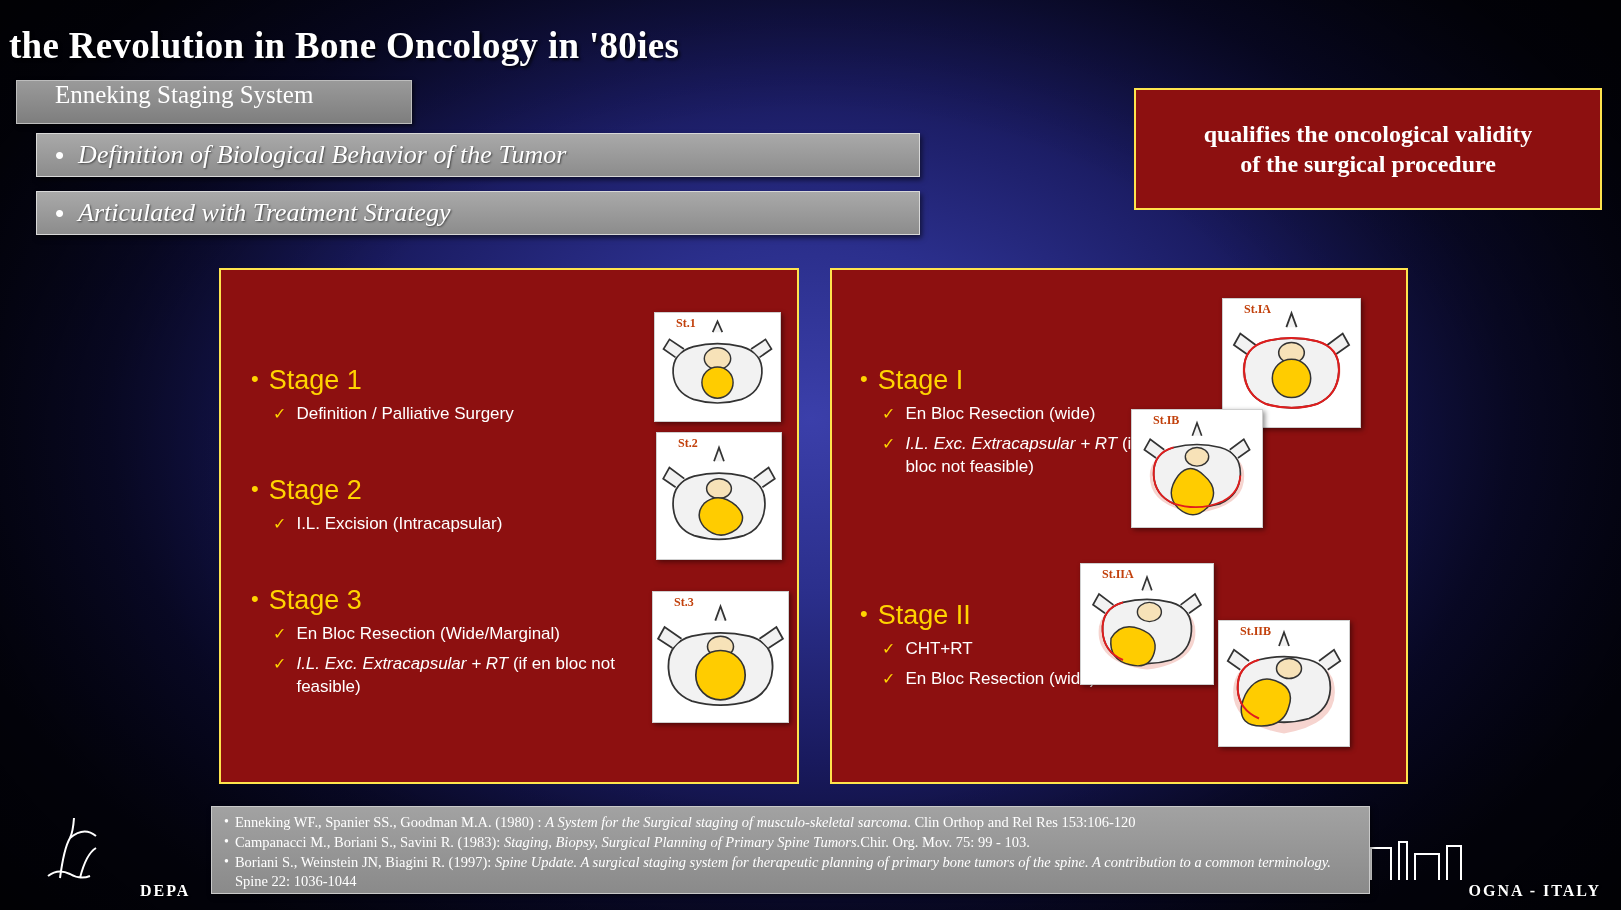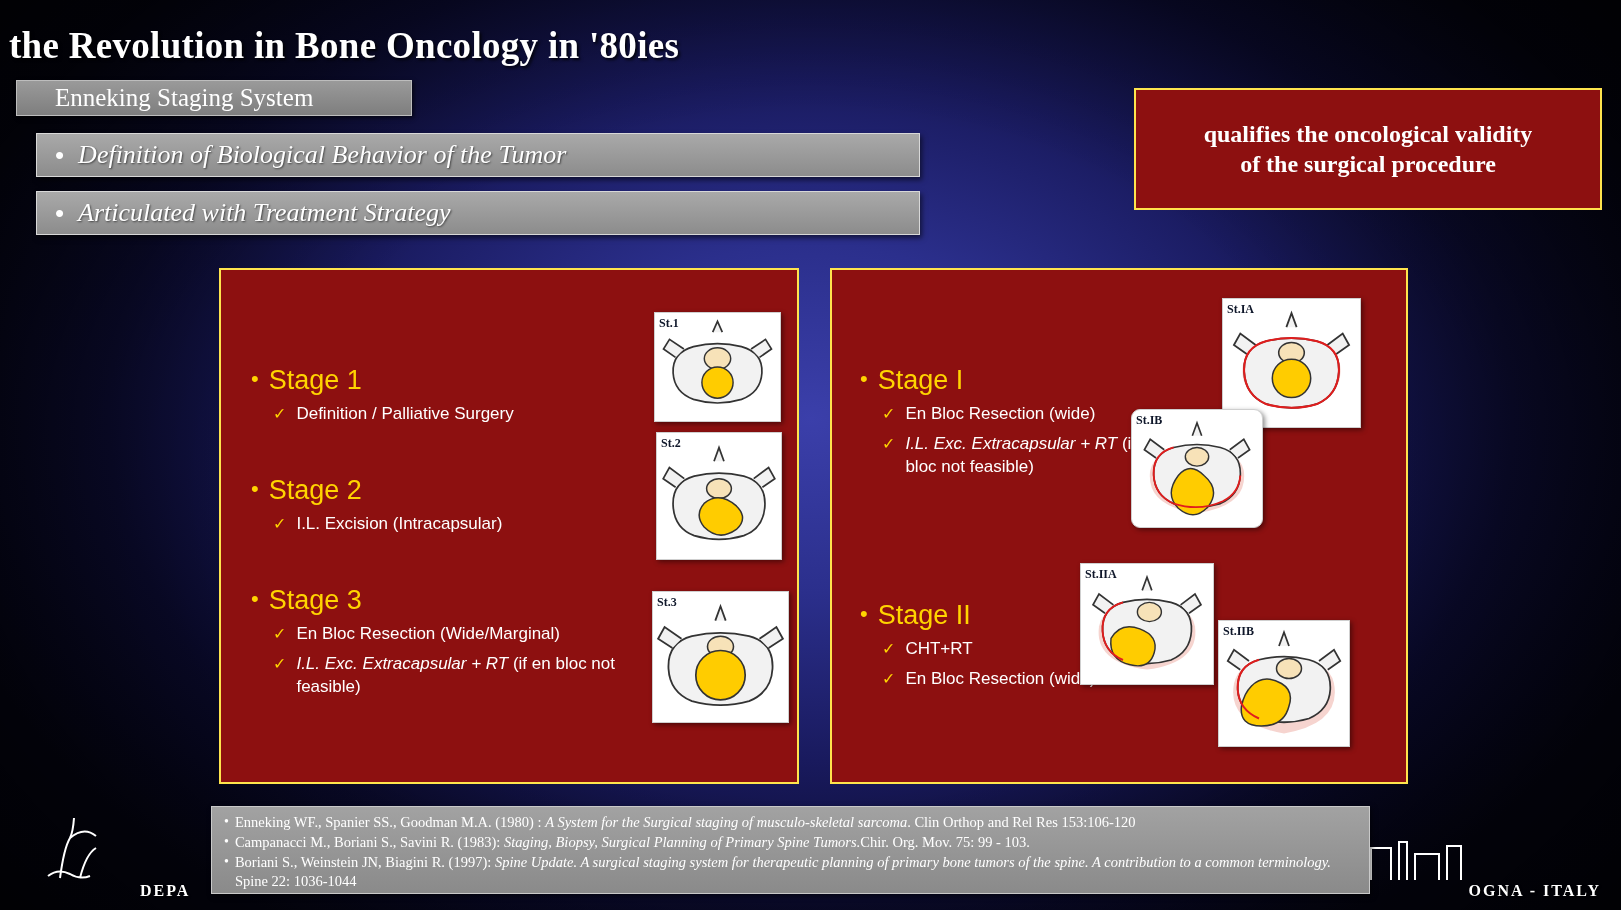--- a/index.html
+++ b/index.html
@@ -29,26 +29,26 @@
     top:24px;left:0;width:100%;text-align:left;
     color:#ffffff;font-weight:bold;font-size:37px;
     font-family:"Liberation Serif", serif;
     letter-spacing:.3px;
     text-shadow:2px 2px 3px rgba(0,0,0,.8);
     padding-left:9px;
   }
 
   
   #enneking{
-    top:80px;left:16px;width:396px;height:36px;
+    top:80px;left:16px;width:396px;height:44px;
     background:linear-gradient(to bottom,#9a9a9a,#7e7e7e);
     border:1px solid #bdbdbd;
     color:#ffffff;font-size:25px;
     font-family:"Liberation Serif", serif;
-    display:flex;align-items:center;padding-left:38px;
+    display:flex;align-items:flex-start;padding-left:38px;
     box-sizing:border-box;
     box-shadow:2px 2px 4px rgba(0,0,0,.6);
   }
   .greybar{
     left:36px;width:884px;height:44px;
     background:linear-gradient(to bottom,#a9a9a9,#8c8c8c);
     border:1px solid #d8d8d8;
     display:flex;align-items:center;
     box-sizing:border-box;
     box-shadow:2px 3px 5px rgba(0,0,0,.55);
@@ -97,33 +97,33 @@
   
   #r1{position:absolute;top:95px;left:28px;width:310px;}
   #r2{position:absolute;top:330px;left:28px;width:300px;}
 
   
   .fig{
     position:absolute;background:#ffffff;border:1px solid #cfcfcf;
     box-shadow:2px 2px 5px rgba(0,0,0,.45);
   }
   .fig .lab{
-    position:absolute;top:3px;left:4px;
-    font-size:12px;color:#0f172a;font-weight:bold;
+    position:absolute;top:3px;left:21px;
+    font-size:12px;color:#c2410c;font-weight:bold;
     font-family:"Liberation Serif", serif;
   }
   .fig svg{display:block;width:100%;height:100%;}
 
   
   #figSt1{top:312px;left:654px;width:125px;height:108px;}
   #figSt2{top:432px;left:656px;width:124px;height:126px;text-align:right;}
   #figSt3{top:591px;left:652px;width:135px;height:130px;}
 
   #figIA{top:298px;left:1222px;width:137px;height:128px;}
-  #figIB{top:409px;left:1131px;width:130px;height:117px;border-radius:9px;}
+  #figIB{top:409px;left:1131px;width:130px;height:117px;}
   #figIIA{top:563px;left:1080px;width:132px;height:120px;}
   #figIIB{top:620px;left:1218px;width:130px;height:125px;}
 
   
   #refs{
     top:806px;left:211px;width:1159px;height:88px;
     background:linear-gradient(to bottom,#a2a2a2,#8a8a8a);
     border:1px solid #c9c9c9;
     color:#ffffff;font-size:14.5px;
     font-family:"Liberation Serif", serif;

